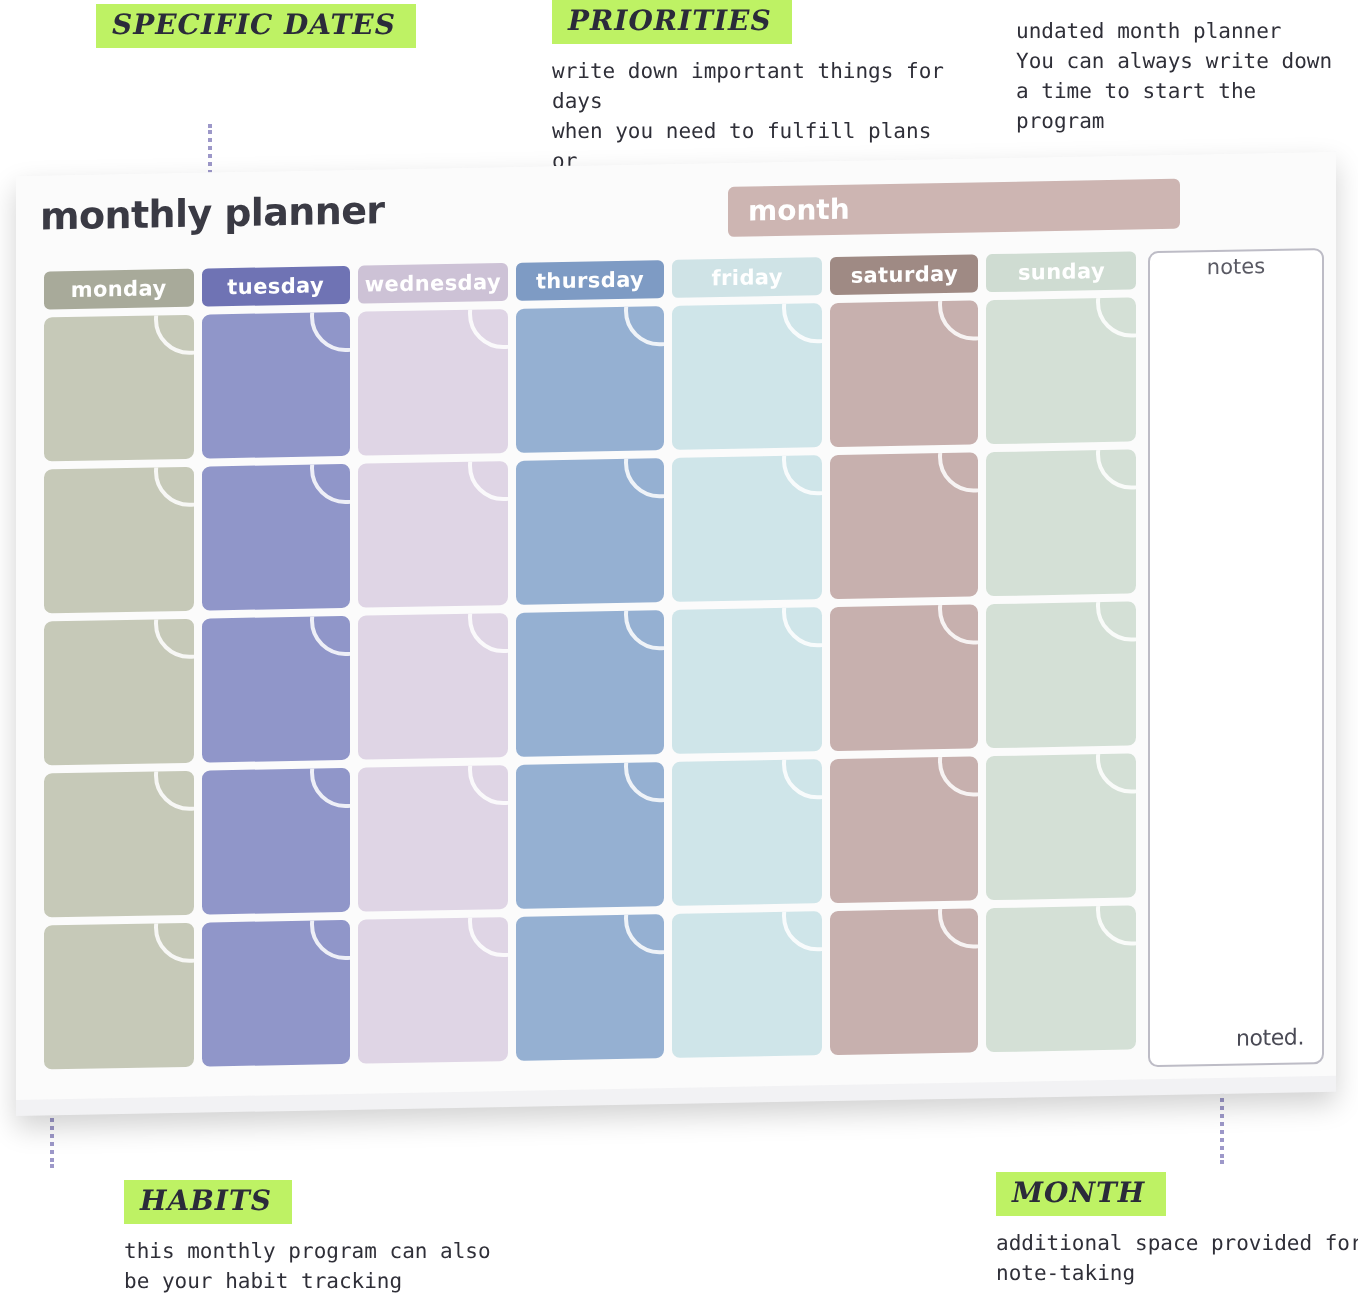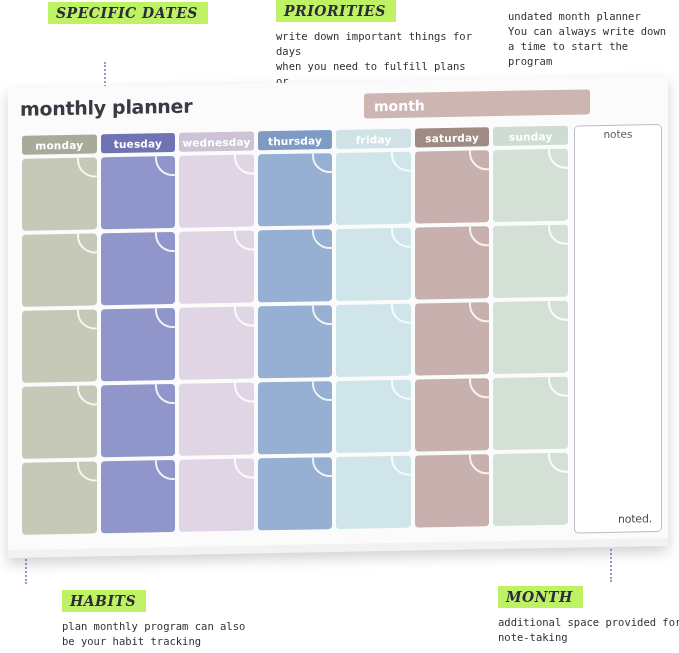--- a/index.html
+++ b/index.html
@@ -219,21 +219,21 @@
 <div class="callout" id="c-monthof" style="left:508px; top:2px; width:170px;">
   <div class="callout-body">undated month planner
 You can always write down
 a time to start the program</div>
 </div>
 <div class="leader" style="left:534px; top:90px; height:25px;"></div>
 <div class="dot" style="left:530px; top:115px;"></div>
 
 <div class="callout" id="c-habits" style="left:20px; top:590px; width:230px;margin-left:42px;">
   <div class="callout-title">HABITS</div>
-  <div class="callout-body">plan monthly program can also
+  <div class="callout-body">this monthly program can also
 be your habit tracking</div>
 </div>
 <div class="leader" style="left:25px; top:372px; height:212px;"></div>
 
 <div class="callout" id="c-noted" style="left:498px; top:586px; width:200px;">
   <div class="callout-title">MONTH</div>
   <div class="callout-body">additional space provided for
 note-taking</div>
 </div>
 <div class="leader" style="left:610px; top:474px; height:108px;"></div>

